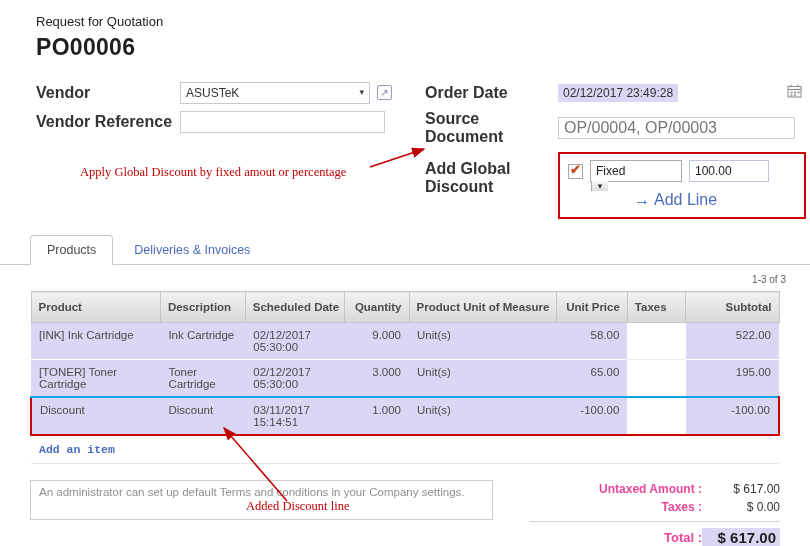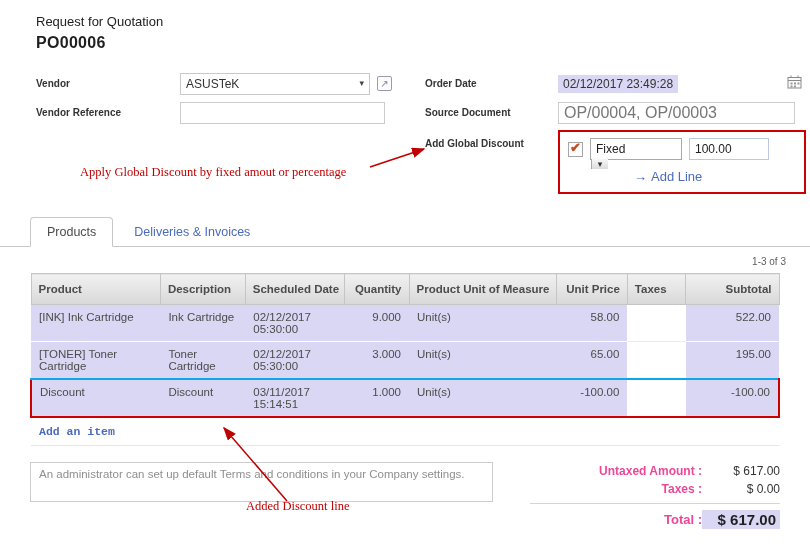--- a/index.html
+++ b/index.html
@@ -3,29 +3,29 @@
 <meta charset="utf-8">
 <style>
   * { box-sizing: border-box; }
   html,body { margin:0; padding:0; background:#fff; }
   body { font-family:"Liberation Sans", sans-serif; }
   .page { position:relative; width:810px; height:546px; background:#fff; overflow:hidden; color:#4c4c4c; font-size:12px; }
 
   
   .doc-header { padding:14px 30px 0 36px; }
   .doc-type { font-size:13px; color:#222; }
-  .doc-number { font-size:16px; font-weight:bold; color:#1f1f1f; margin:5px 0 0 0; letter-spacing:.3px; }
+  .doc-number { font-size:23px; font-weight:bold; color:#1f1f1f; margin:5px 0 0 0; letter-spacing:.3px; }
 
   
   .form-area { display:flex; padding:20px 4px 0 36px; align-items:flex-start; }
   .fcol-left { width:389px; flex:none; }
   .fcol-right { flex:1; }
   .frow { display:flex; align-items:center; margin-bottom:6px; min-height:23px; }
   .frow.align-top { align-items:flex-start; }
-  .flabel { font-weight:bold; color:#333; font-size:10px; flex:none; }
+  .flabel { font-weight:bold; color:#333; font-size:16px; flex:none; }
   .fcol-left .flabel { width:144px; }
   .fcol-right .flabel { width:133px; }
   .frow.align-top .flabel { padding-top:8px; }
 
   .combo { display:flex; align-items:center; width:190px; height:22px; border:1px solid #c9c9c9; background:#fff; padding:0 5px; }
   .combo-text { color:#333; }
   .caret { margin-left:auto; font-size:9px; color:#444; line-height:1; }
   .ext-link { width:15px; height:15px; border:1px solid #9a9ab5; border-radius:2px; color:#7878a8;
               font-size:10px; line-height:13px; text-align:center; margin-left:7px; background:#fdfdfd; }
 
@@ -39,25 +39,25 @@
 
   .red-box { border:2px solid #cc0000; padding:6px 8px 8px 8px; flex:1; margin-right:0; }
   .disc-line { display:flex; align-items:center; gap:7px; }
   .cbx { width:15px; height:15px; border:1px solid #a6a6a6; background:#fff; position:relative; flex:none; cursor:pointer; }
   .cbx .check { position:absolute; top:-3px; left:1px; font-size:13px; color:#c94a22; font-weight:bold; }
   .sel { display:flex; align-items:stretch; width:92px; height:22px; border:1px solid #a9a9a9; background:#fff; cursor:pointer;flex-direction:column; }
   .sel-text { padding:3px 5px; flex:1; color:#222; }
   .sel-btn { width:17px; background:linear-gradient(#f8f8f8,#dcdcdc); border-left:1px solid #a9a9a9;
              display:flex; align-items:center; justify-content:center; font-size:9px; color:#333; }
   .amount-input { width:80px; height:22px; border:1px solid #bfc6e4; padding:0 5px; font:inherit; font-size:12px; color:#222; }
-  .add-line { margin:9px 0 0 66px; color:#4b6bbf; cursor:pointer; font-size:13px; }
+  .add-line { margin:9px 0 0 66px; color:#4b6bbf; cursor:pointer; font-size:16px; }
   .add-line .arrow { color:#2f5bd8; font-weight:bold; margin-right:4px; }
 
   
-  .tabs { margin-top:17px; padding-left:30px; border-bottom:1px solid #c8c8c8; display:flex; align-items:flex-end; }
+  .tabs { margin-top:10px; padding-left:30px; border-bottom:1px solid #c8c8c8; display:flex; align-items:flex-end; }
   .tab { padding:7px 16px; font-size:12.5px; margin-bottom:-1px; cursor:pointer; }
   .tab.active { background:#fff; border:1px solid #c8c8c8; border-bottom:1px solid #fff; border-radius:4px 4px 0 0; color:#4c4c4c; margin-right:4px; }
   .tab.inactive { color:#4b6bbf; border:1px solid transparent; }
 
   .pager { text-align:right; padding-right:24px; margin:9px 0 6px 0; color:#606060; font-size:10px; }
 
   
   table.lines { width:750px; margin:0 30px; border-collapse:collapse; table-layout:fixed; font-size:11.5px; }
   table.lines th { background:linear-gradient(#f1f1f1,#d8d8d8); border:1px solid #c5c5c5; padding:9px 7px;
                    text-align:left; color:#4c4c4c; font-weight:bold; font-size:11.5px; white-space:nowrap; overflow:hidden; }

